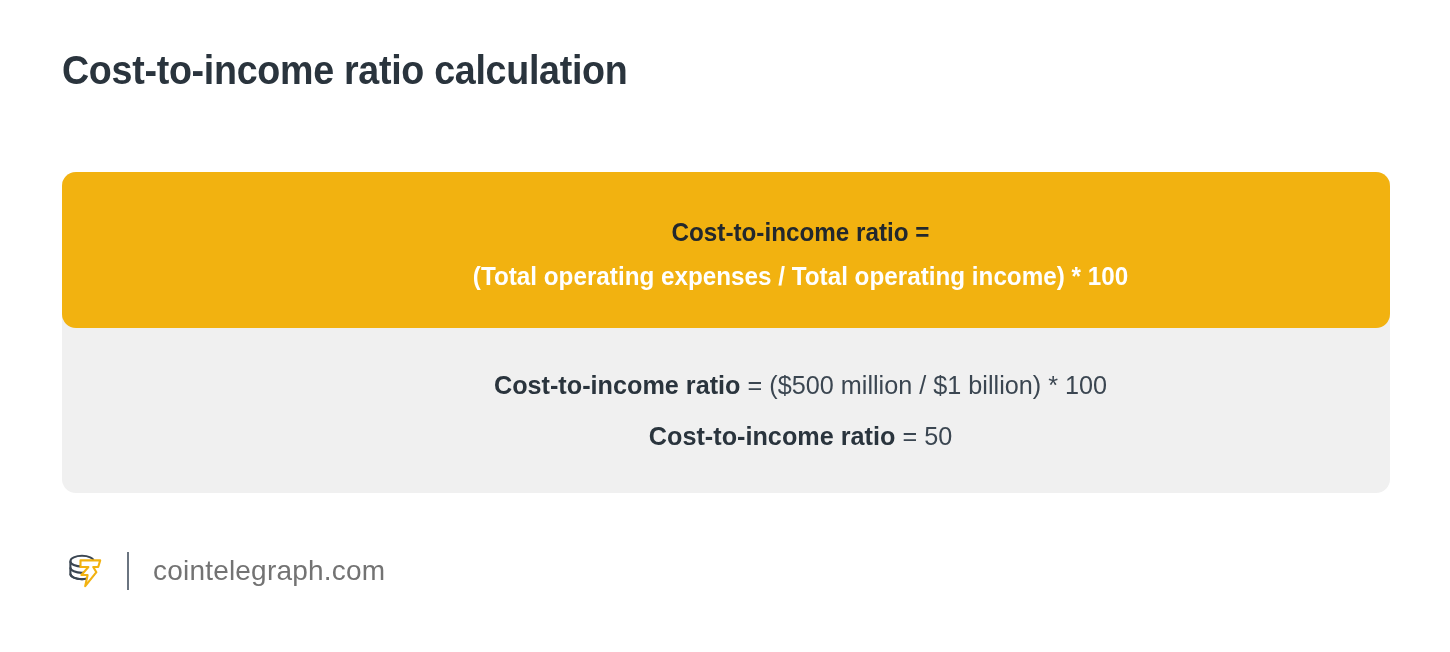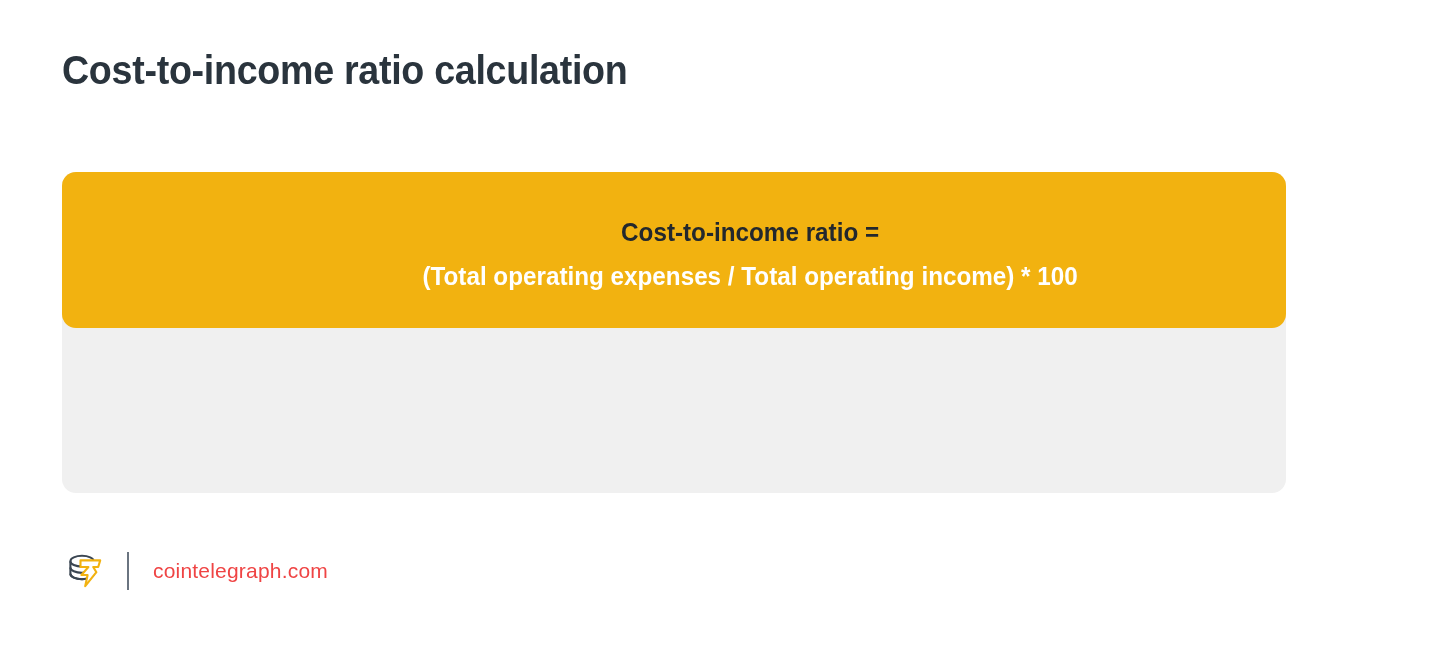--- a/index.html
+++ b/index.html
@@ -36,21 +36,21 @@
     white-space: nowrap;
     transform: scaleX(0.94);
     transform-origin: left top;
   }
 
   
   .formula-card {
     position: absolute;
     left: 62px;
     top: 172px;
-    width: 1224px;
+    width: 1328px;
     height: 321px;
   }
 
   .formula-gray {
     position: absolute;
     left: 0;
     top: 0;
     width: 100%;
     height: 321px;
     background: #f0f0f0;
@@ -129,22 +129,22 @@
   .footer-divider {
     width: 2px;
     height: 38px;
     background: #6a7480;
     margin-left: 19px;
     margin-right: 0;
     flex: 0 0 auto;
   }
   .footer-site {
     margin-left: 24px;
-    font-size: 21px;
-    color: #ef4444;
+    font-size: 28px;
+    color: #737373;
     letter-spacing: 0.2px;
     white-space: nowrap;
   }
 </style>
 </head>
 <body>
 
 <div class="page">
 
   <div class="page-title">Cost-to-income ratio calculation</div>
@@ -153,20 +153,28 @@
 
     <div class="formula-gray"></div>
 
     <div class="formula-banner"></div>
 
     <div class="banner-text">
       <div class="banner-line banner-line-1">Cost-to-income ratio =</div>
       <div class="banner-line banner-line-2">(Total operating expenses / Total operating income) * 100</div>
     </div>
 
+    <div class="body-text">
+      <div class="body-line">
+        <span class="lbl">Cost-to-income ratio</span><span class="val"> = ($500 million / $1 billion) * 100</span>
+      </div>
+      <div class="body-line">
+        <span class="lbl">Cost-to-income ratio</span><span class="val"> = 50</span>
+      </div>
+    </div>
 
   </div>
 
   <div class="footer">
 
     <svg class="logo-mark" viewBox="0 0 46 46">
       <g fill="none" stroke="#3b4652" stroke-width="2.1">
         <ellipse cx="20" cy="13.2" rx="11.6" ry="5.4"></ellipse>
         <path d="M8.4 13.2 v12.6 c0 3 5.2 5.4 11.6 5.4 c6.4 0 11.6-2.4 11.6-5.4 v-12.6"></path>
         <path d="M8.4 19.5 c0 3 5.2 5.4 11.6 5.4 c6.4 0 11.6-2.4 11.6-5.4"></path>

